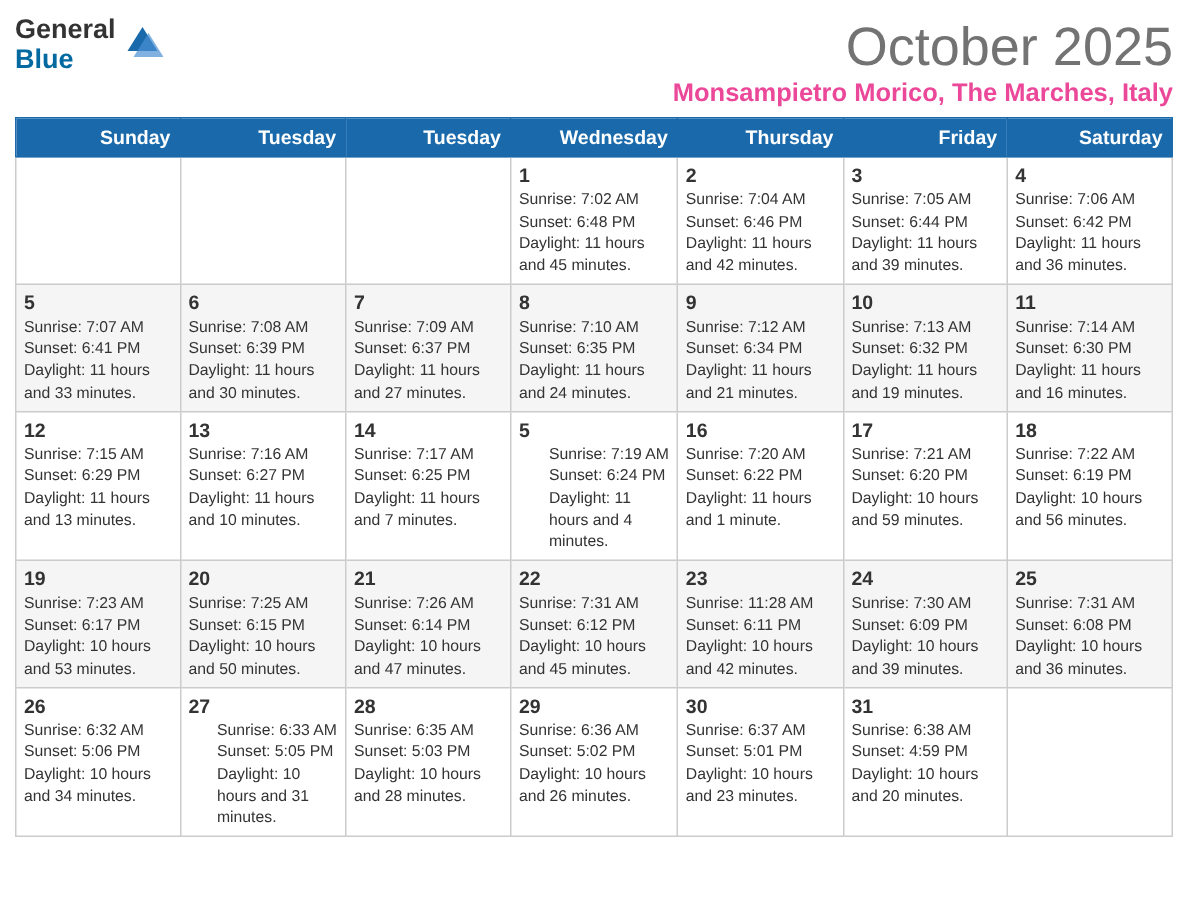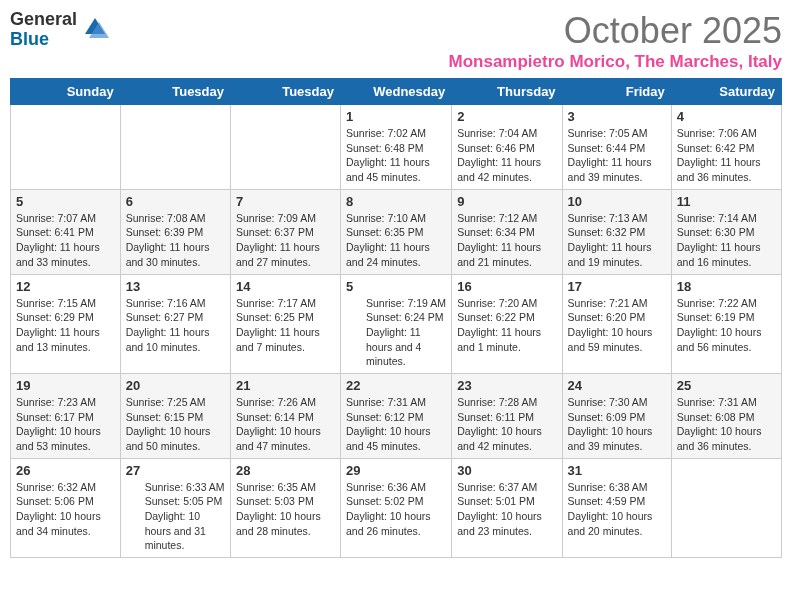--- a/index.html
+++ b/index.html
@@ -264,21 +264,21 @@
 Daylight: 10 hours and 47 minutes.</div>
         </td>
         <td>
           <span class="day-num">22</span>
           <div class="day-info" style="white-space: pre-line;">Sunrise: 7:31 AM
 Sunset: 6:12 PM
 Daylight: 10 hours and 45 minutes.</div>
         </td>
         <td>
           <span class="day-num">23</span>
-          <div class="day-info" style="white-space: pre-line;">Sunrise: 7:28 AM
+          <div class="day-info" style="white-space: pre-line;">Sunrise: 11:28 AM
 Sunset: 6:11 PM
 Daylight: 10 hours and 42 minutes.</div>
         </td>
         <td>
           <span class="day-num">24</span>
           <div class="day-info" style="white-space: pre-line;">Sunrise: 7:30 AM
 Sunset: 6:09 PM
 Daylight: 10 hours and 39 minutes.</div>
         </td>
         <td>

